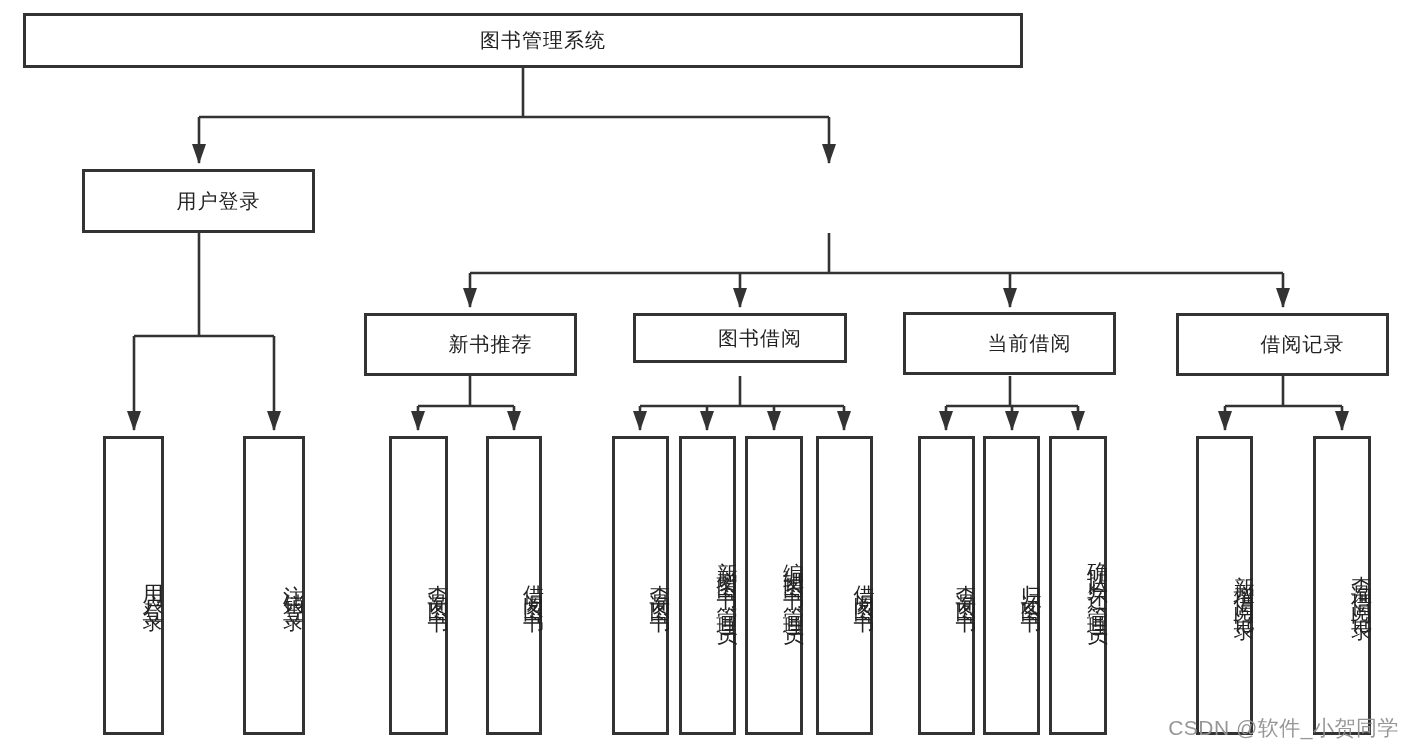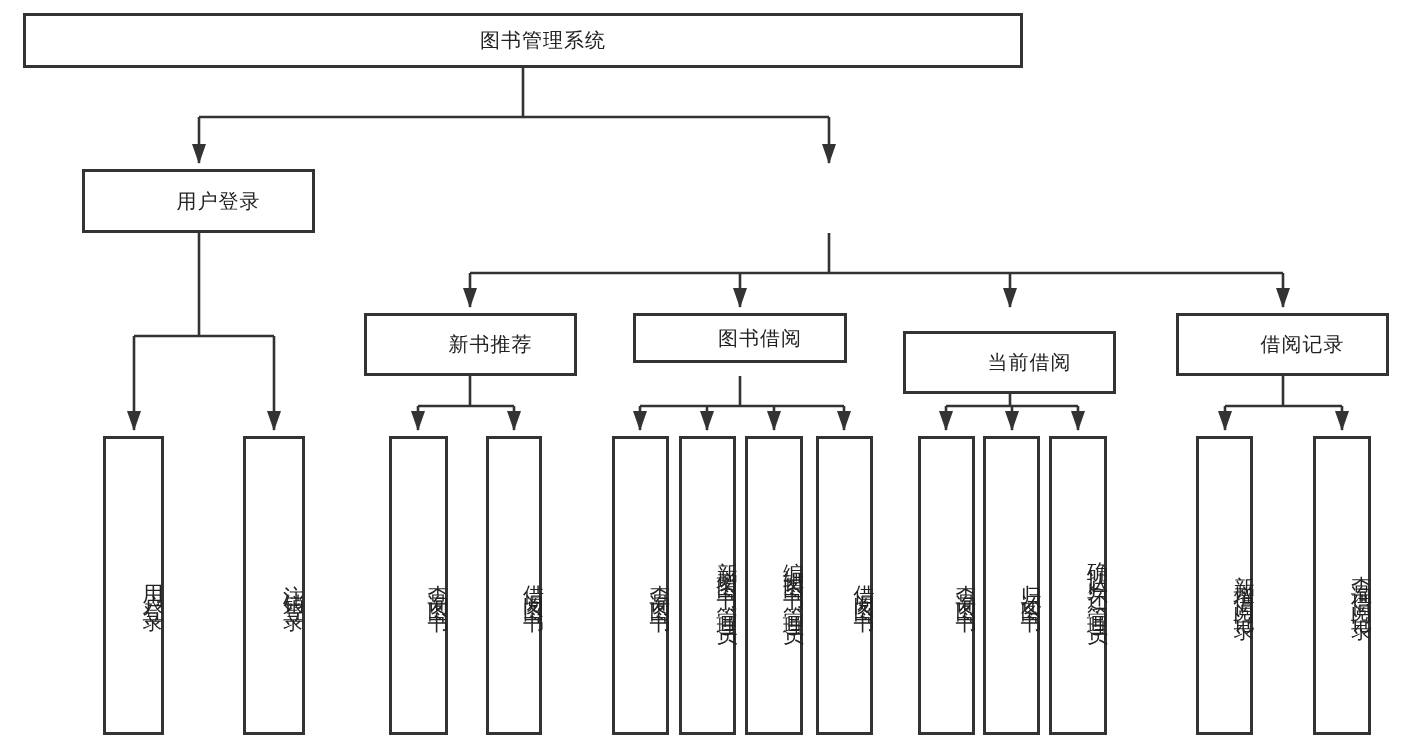--- a/index.html
+++ b/index.html
@@ -106,21 +106,21 @@
   <div class="box" style="left:82px; top:169px; width:233px; height:64px;">
     <span class="lbl">用户登录</span>
   </div>
 
   <div class="box" style="left:364px; top:313px; width:213px; height:63px;">
     <span class="lbl">新书推荐</span>
   </div>
   <div class="box" style="left:633px; top:313px; width:214px; height:50px;">
     <span class="lbl">图书借阅</span>
   </div>
-  <div class="box" style="left:903px; top:331px; width:213px; height:63px;">
+  <div class="box" style="left:903px; top:312px; width:213px; height:63px;">
     <span class="lbl">当前借阅</span>
   </div>
   <div class="box" style="left:1176px; top:313px; width:213px; height:63px;">
     <span class="lbl">借阅记录</span>
   </div>
 
   <div class="box leaf" style="left:103px; top:436px; width:61px; height:299px;">
     <span class="lbl">用户登录</span>
   </div>
   <div class="box leaf" style="left:243px; top:436px; width:62px; height:299px;">
@@ -157,14 +157,15 @@
     <span class="lbl">确认归还（管理员）</span>
   </div>
 
   <div class="box leaf" style="left:1196px; top:436px; width:57px; height:299px;">
     <span class="lbl">新增借阅记录</span>
   </div>
   <div class="box leaf" style="left:1313px; top:436px; width:58px; height:299px;">
     <span class="lbl">查询借阅记录</span>
   </div>
 
+  <div class="watermark">CSDN @软件_小贺同学</div>
 
 </div>
 
 </body></html>

